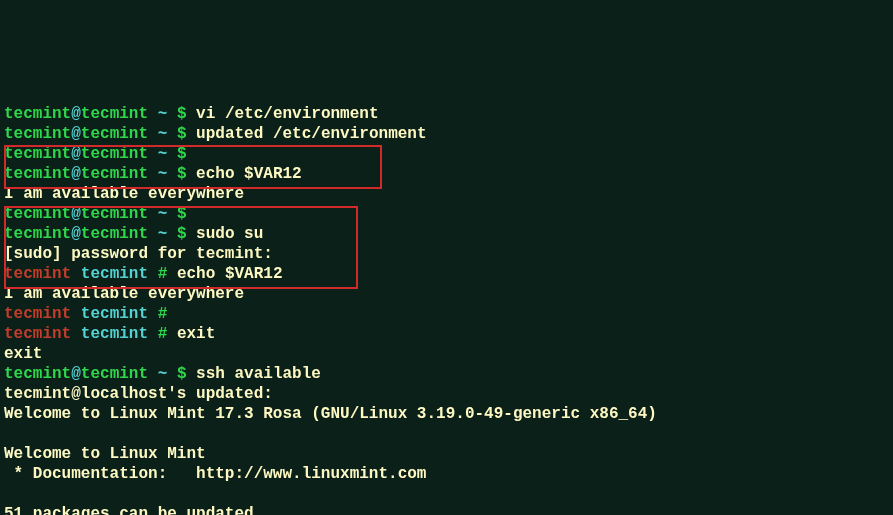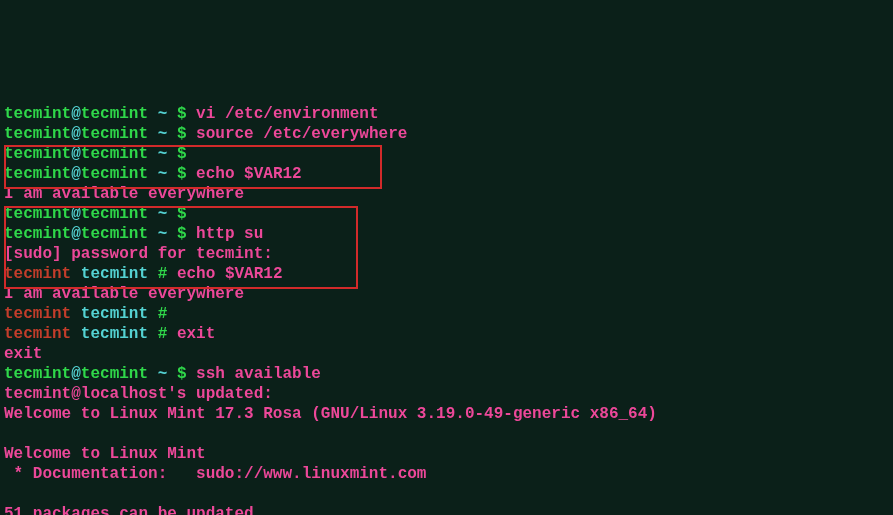--- a/index.html
+++ b/index.html
@@ -11,56 +11,56 @@
     font-weight: bold;
     width: 893px;
     height: 515px;
     overflow: hidden;
     padding: 4px 4px;
     white-space: pre;
   }
   .term { position: relative; }
   .green  { color: #2fd84a; }
   .cyan   { color: #54d2d2; }
-  .white  { color: #ec4899; }
+  .white  { color: #fef9c3; }
   .red    { color: #c33d2b; }
 
   .box {
     position: absolute;
     border: 2px solid #d22a2a;
     pointer-events: none;
   }
   .box1 { left: 0px;  top: 61px;  width: 378px; height: 44px; }
   .box2 { left: 0px;  top: 122px; width: 354px; height: 83px; }
 </style>
 </head>
 <body>
 
 
 
 <div class="term">
 <span class="green">tecmint</span><span class="cyan">@</span><span class="green">tecmint</span><span> </span><span class="cyan">~</span><span> </span><span class="green">$</span><span> </span><span class="white">vi /etc/environment</span>
-<span class="green">tecmint</span><span class="cyan">@</span><span class="green">tecmint</span><span> </span><span class="cyan">~</span><span> </span><span class="green">$</span><span> </span><span class="white">source /etc/everywhere</span>
+<span class="green">tecmint</span><span class="cyan">@</span><span class="green">tecmint</span><span> </span><span class="cyan">~</span><span> </span><span class="green">$</span><span> </span><span class="white">updated /etc/environment</span>
 <span class="green">tecmint</span><span class="cyan">@</span><span class="green">tecmint</span><span> </span><span class="cyan">~</span><span> </span><span class="green">$</span>
 <span class="green">tecmint</span><span class="cyan">@</span><span class="green">tecmint</span><span> </span><span class="cyan">~</span><span> </span><span class="green">$</span><span> </span><span class="white">echo $VAR12</span>
 <span class="white">I am available everywhere</span>
 <span class="green">tecmint</span><span class="cyan">@</span><span class="green">tecmint</span><span> </span><span class="cyan">~</span><span> </span><span class="green">$</span>
-<span class="green">tecmint</span><span class="cyan">@</span><span class="green">tecmint</span><span> </span><span class="cyan">~</span><span> </span><span class="green">$</span><span> </span><span class="white">http su</span>
+<span class="green">tecmint</span><span class="cyan">@</span><span class="green">tecmint</span><span> </span><span class="cyan">~</span><span> </span><span class="green">$</span><span> </span><span class="white">sudo su</span>
 <span class="white">[sudo] password for tecmint:</span>
 <span class="red">tecmint</span><span> </span><span class="cyan">tecmint</span><span> </span><span class="green">#</span><span> </span><span class="white">echo $VAR12</span>
 <span class="white">I am available everywhere</span>
 <span class="red">tecmint</span><span> </span><span class="cyan">tecmint</span><span> </span><span class="green">#</span>
 <span class="red">tecmint</span><span> </span><span class="cyan">tecmint</span><span> </span><span class="green">#</span><span> </span><span class="white">exit</span>
 <span class="white">exit</span>
 <span class="green">tecmint</span><span class="cyan">@</span><span class="green">tecmint</span><span> </span><span class="cyan">~</span><span> </span><span class="green">$</span><span> </span><span class="white">ssh available</span>
 <span class="white">tecmint@localhost's updated:</span>
 <span class="white">Welcome to Linux Mint 17.3 Rosa (GNU/Linux 3.19.0-49-generic x86_64)</span>
 
 <span class="white">Welcome to Linux Mint</span>
-<span class="white"> * Documentation:   sudo://www.linuxmint.com</span>
+<span class="white"> * Documentation:   http://www.linuxmint.com</span>
 
 <span class="white">51 packages can be updated.</span>
 
 
 
 
 
 
 <div class="box box1"></div>
 <div class="box box2"></div>

